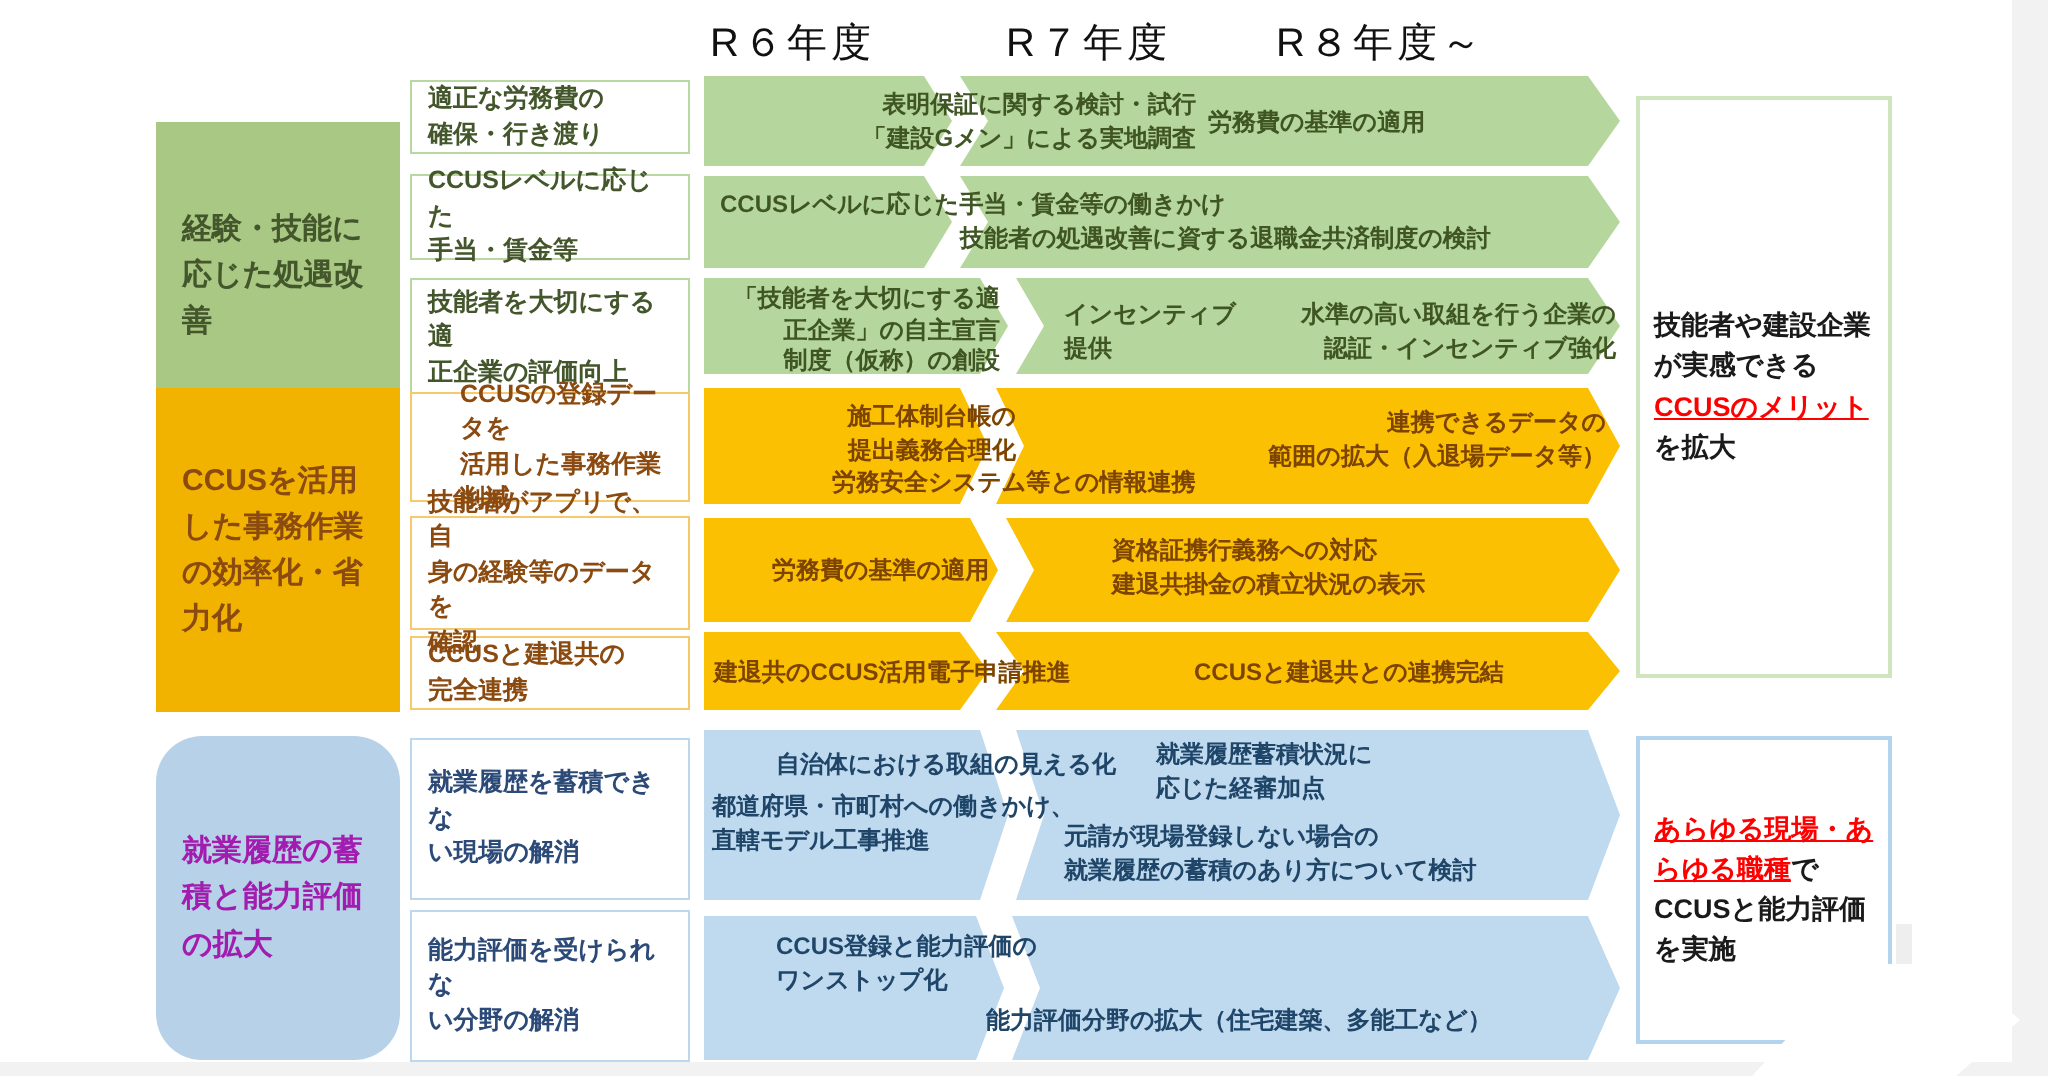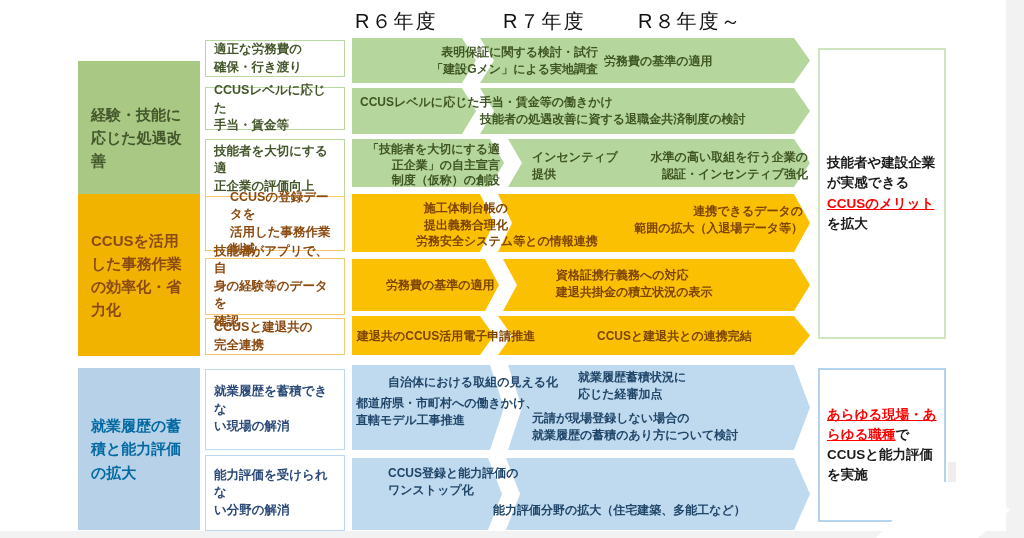--- a/index.html
+++ b/index.html
@@ -7,21 +7,21 @@
           font-family:"Liberation Sans","DejaVu Sans",sans-serif;}
   .abs{position:absolute;}
   .t{white-space:pre-line;}
   
   .hdr{font-size:20px;font-weight:normal;color:#111;letter-spacing:2px;}
   
   .cat{display:flex;align-items:center;box-sizing:border-box;padding:10px 13px;
        font-weight:bold;font-size:15px;line-height:1.55;}
   .cat-green{background:#a9c884;color:#44562b;}
   .cat-orange{background:#f1b300;color:#8a4a10;}
-  .cat-blue{background:#b7d2e8;color:#0369a1;}
+  .cat-blue{background:#b7d2e8;color:#a21caf;border-radius:23px;}
   
   .item{background:#fff;box-sizing:border-box;display:flex;align-items:center;
         padding:4px 8px;font-weight:bold;font-size:12.5px;line-height:1.4;}
   .item-green{border:1.5px solid #b9d7a1;color:#44562b;}
   .item-orange{border:1.5px solid #f6c96d;color:#8a4a10;}
   .item-blue{border:1.5px solid #bdd7ee;color:#2c4a78;}
   
   .seg{position:absolute;}
   .seg-l{clip-path:polygon(0 0,calc(100% - 14px) 0,100% 50%,calc(100% - 14px) 100%,0 100%);}
   .seg-r{clip-path:polygon(0 0,calc(100% - 16px) 0,100% 50%,calc(100% - 16px) 100%,0 100%,14px 50%);}

